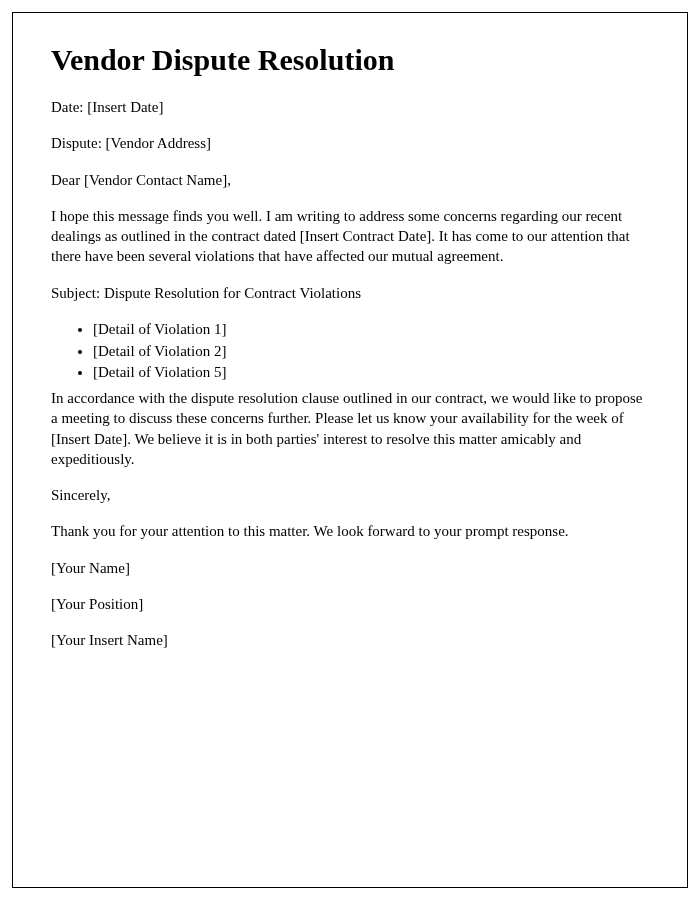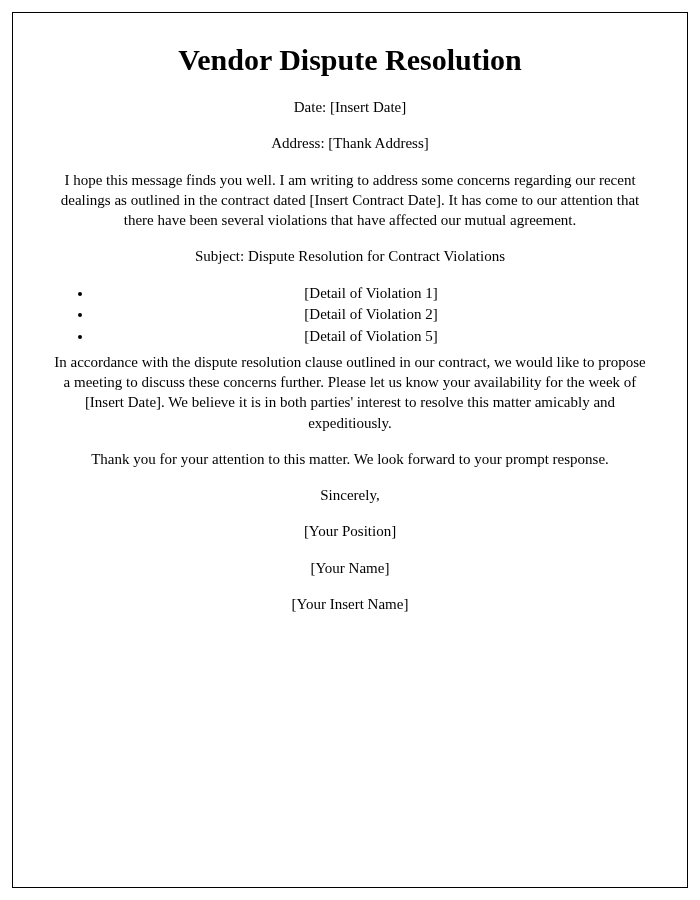--- a/index.html
+++ b/index.html
@@ -12,21 +12,20 @@
       height: 900px;
       background: #ffffff;
       font-family: "Times New Roman", Times, serif;
       padding: 12px;
     }
     .document {
       width: 100%;
       height: 100%;
       border: 1px solid #000000;
       padding: 30px 38px;
-      text-align: center;
     }
     .title {
       font-size: 30px;
       font-weight: bold;
       margin-bottom: 20px;
       color: #000000;
     }
     .para {
       font-size: 15px;
       color: #000000;
@@ -44,29 +43,30 @@
       line-height: 1.45;
     }
   </style>
 </head>
 <body>
 
 <div class="document">
   <h1 class="title">Vendor Dispute Resolution</h1>
 
   <p class="para">Date: [Insert Date]</p>
-  <p class="para">Address: [Thank Address]</p>
+  <p class="para">Dispute: [Vendor Address]</p>
+  <p class="para">Dear [Vendor Contact Name],</p>
   <p class="para">I hope this message finds you well. I am writing to address some concerns regarding our recent dealings as outlined in the contract dated [Insert Contract Date]. It has come to our attention that there have been several violations that have affected our mutual agreement.</p>
   <p class="para">Subject: Dispute Resolution for Contract Violations</p>
 
   <ul>
     <li>[Detail of Violation 1]</li>
     <li>[Detail of Violation 2]</li>
     <li>[Detail of Violation 5]</li>
   </ul>
 
   <p class="para">In accordance with the dispute resolution clause outlined in our contract, we would like to propose a meeting to discuss these concerns further. Please let us know your availability for the week of [Insert Date]. We believe it is in both parties' interest to resolve this matter amicably and expeditiously.</p>
+  <p class="para">Sincerely,</p>
   <p class="para">Thank you for your attention to this matter. We look forward to your prompt response.</p>
-  <p class="para">Sincerely,</p>
+  <p class="para">[Your Name]</p>
   <p class="para">[Your Position]</p>
-  <p class="para">[Your Name]</p>
   <p class="para">[Your Insert Name]</p>
 </div>
 
 </body></html>

